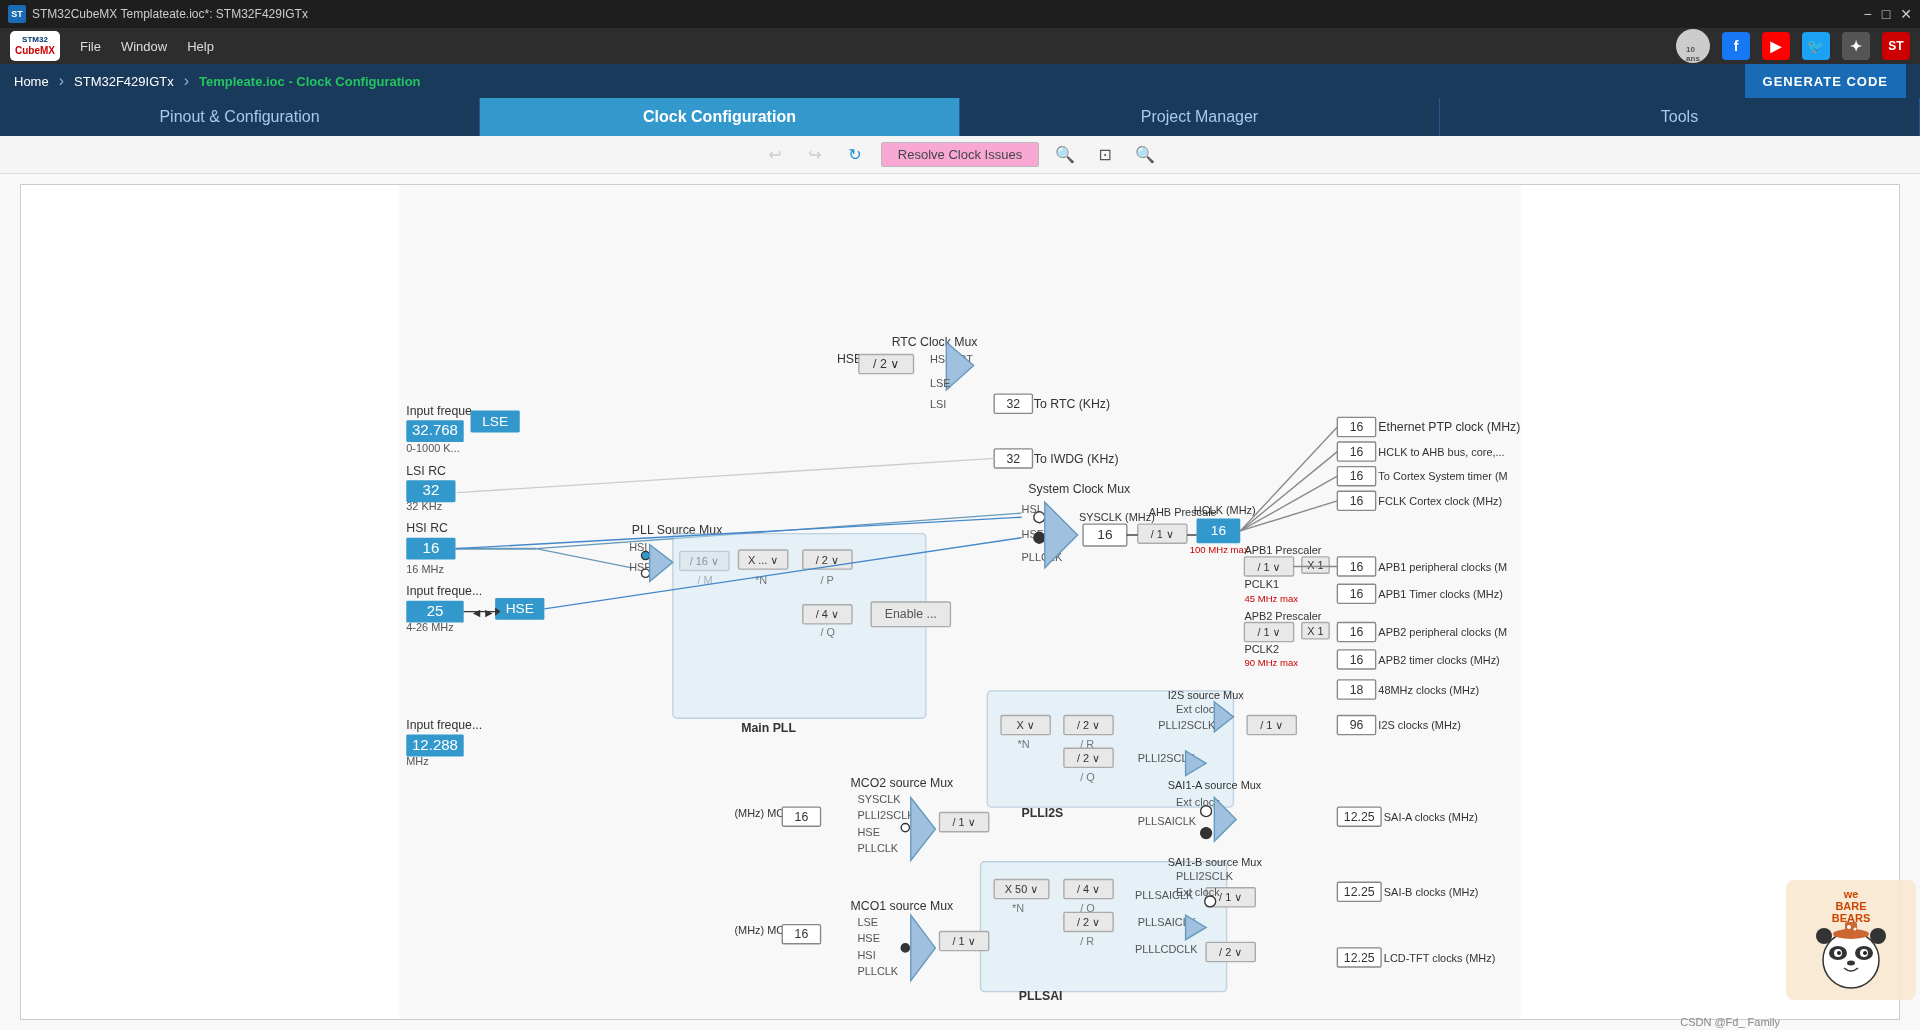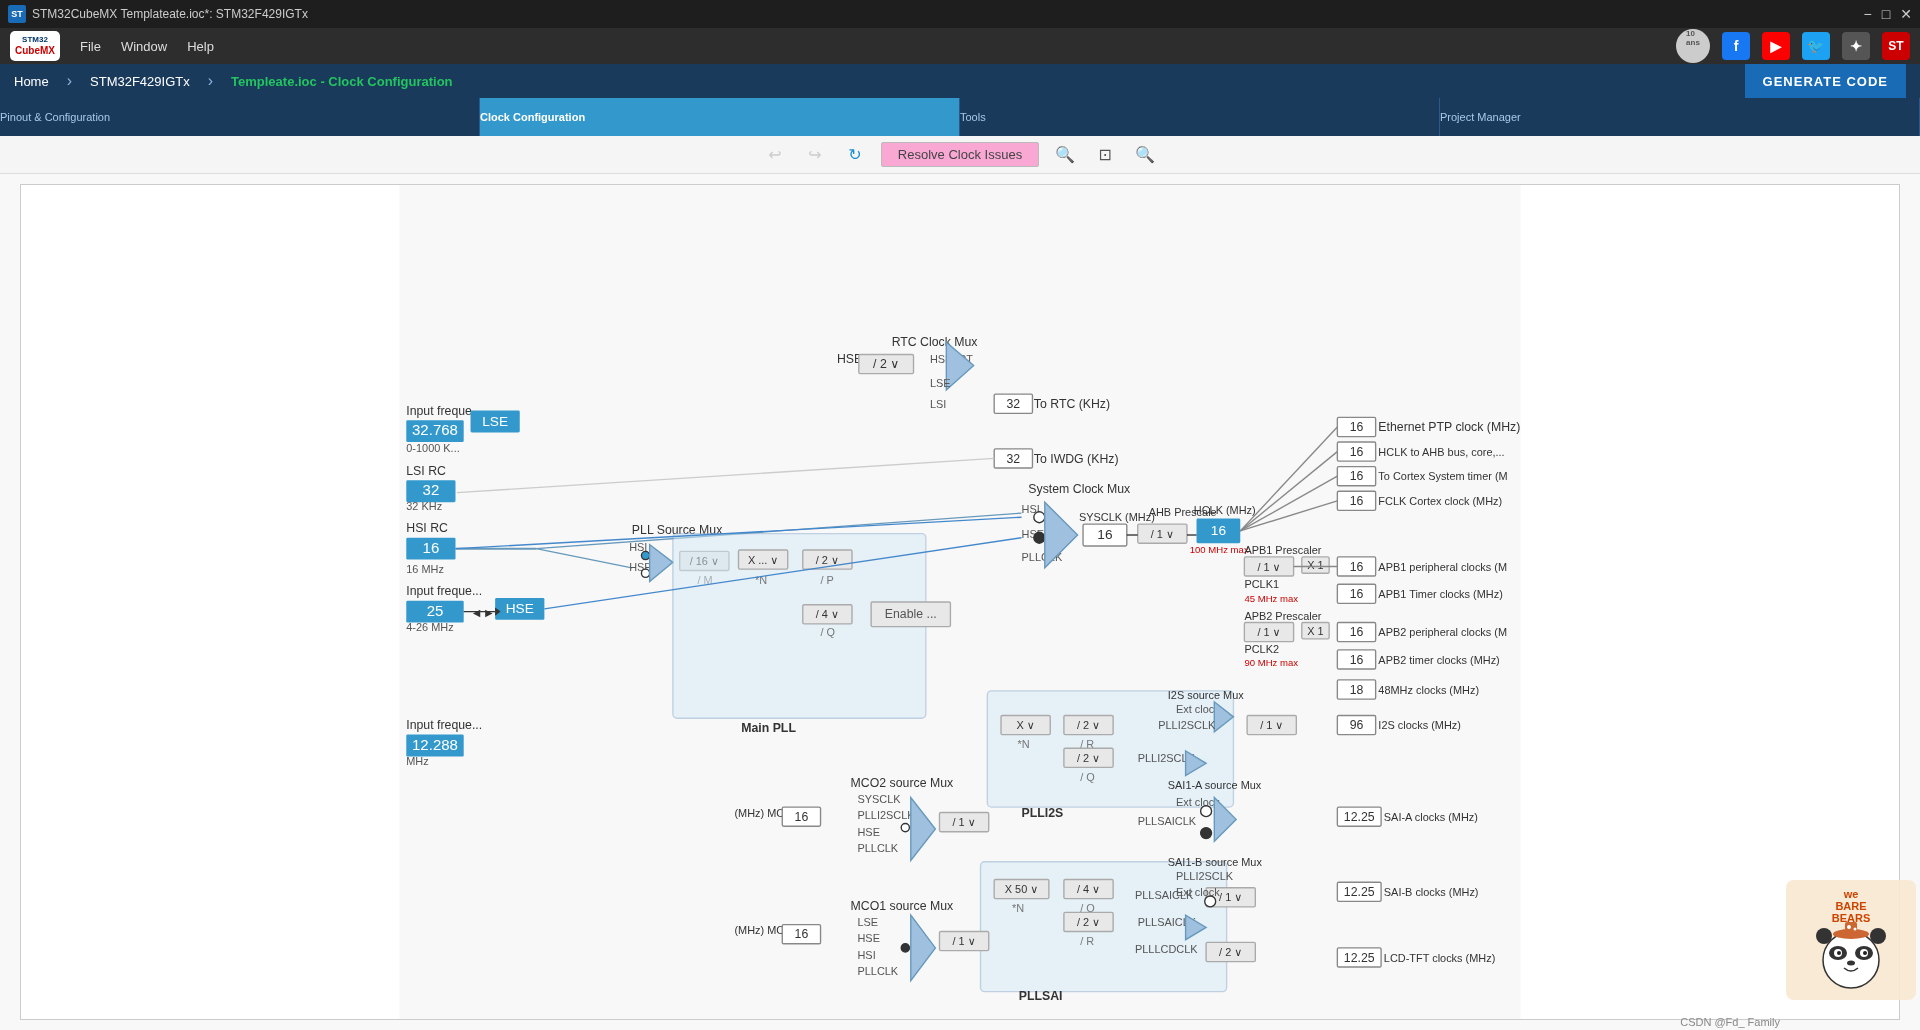--- a/index.html
+++ b/index.html
@@ -32,31 +32,31 @@
     }
     #menubar .logo { width: 50px; height: 30px; background: #ffffff; display: flex; align-items: center; justify-content: center; font-weight: bold; font-size: 10px; color: #003366; border-radius: 5px; }
     #menubar .menu-item { cursor: pointer; color: #ddd; font-size: 13px; }
     .menubar-right { margin-left: auto; display: flex; align-items: center; gap: 12px; }
     .social-icon { width: 28px; height: 28px; border-radius: 4px; display: flex; align-items: center; justify-content: center; font-size: 14px; font-weight: bold; cursor: pointer; }
     .social-fb { background: #1877f2; color: #fff; }
     .social-yt { background: #ff0000; color: #fff; }
     .social-tw { background: #1da1f2; color: #fff; }
     .social-net { background: #555; color: #fff; }
     .social-st { background: #cc0000; color: #fff; font-size: 12px; }
-    .anniversary-badge { width: 34px; height: 34px; border-radius: 50%; background: #ccc; display: flex; align-items: flex-start; justify-content: center; font-size: 9px; font-weight: bold; color: #333; }
+    .anniversary-badge { width: 34px; height: 34px; border-radius: 50%; background: #ccc; display: flex; align-items: flex-end; justify-content: center; font-size: 9px; font-weight: bold; color: #333; }
 
     
     #breadcrumb {
       background: #1a3a5c;
       color: #fff;
       height: 34px;
       display: flex;
       align-items: center;
       padding: 8px 14px;
-      gap: 12px;
+      gap: 4px;
     }
     .bc-item { display: flex; align-items: center; gap: 6px; font-size: 13px; cursor: pointer; }
     .bc-arrow { color: #89b4e0; margin: 0 6px; font-size: 16px; }
     .bc-item.active { font-weight: bold; color: #22c55e; }
     #generate-code-btn {
       margin-left: auto;
       background: #1a6bb5;
       color: #fff;
       border: none;
       padding: 6px 18px;
@@ -70,23 +70,23 @@
     
     #tabbar {
       background: #1a3a5c;
       display: flex;
       height: 38px;
     }
     .tab {
       flex: 1;
       display: flex;
       align-items: center;
-      justify-content: flex-start;
+      justify-content: center;
       color: #aac8e8;
-      font-size: 11px;
+      font-size: 16px;
       cursor: pointer;
       border-right: 1px solid #2a5a8c;
     }
     .tab.active {
       background: #3399cc;
       color: #fff;
       font-weight: bold;
     }
 
     
@@ -227,24 +227,24 @@
 </div>
 
 <div id="tabbar">
   <div class="tab">
     <span>Pinout &amp; Configuration</span>
   </div>
   <div class="tab active">
     <span>Clock Configuration</span>
   </div>
   <div class="tab">
+    <span>Project Manager</span>
+  </div>
+  <div class="tab">
     <span>Tools</span>
-  </div>
-  <div class="tab">
-    <span>Project Manager</span>
   </div>
 </div>
 
 <div id="toolbar">
   <button class="toolbar-btn disabled">↩</button>
   <button class="toolbar-btn disabled">↪</button>
   <button class="toolbar-btn blue">↻</button>
   <button id="resolve-btn">Resolve Clock Issues</button>
   <button class="toolbar-btn">🔍</button>
   <button class="toolbar-btn">⊡</button>

